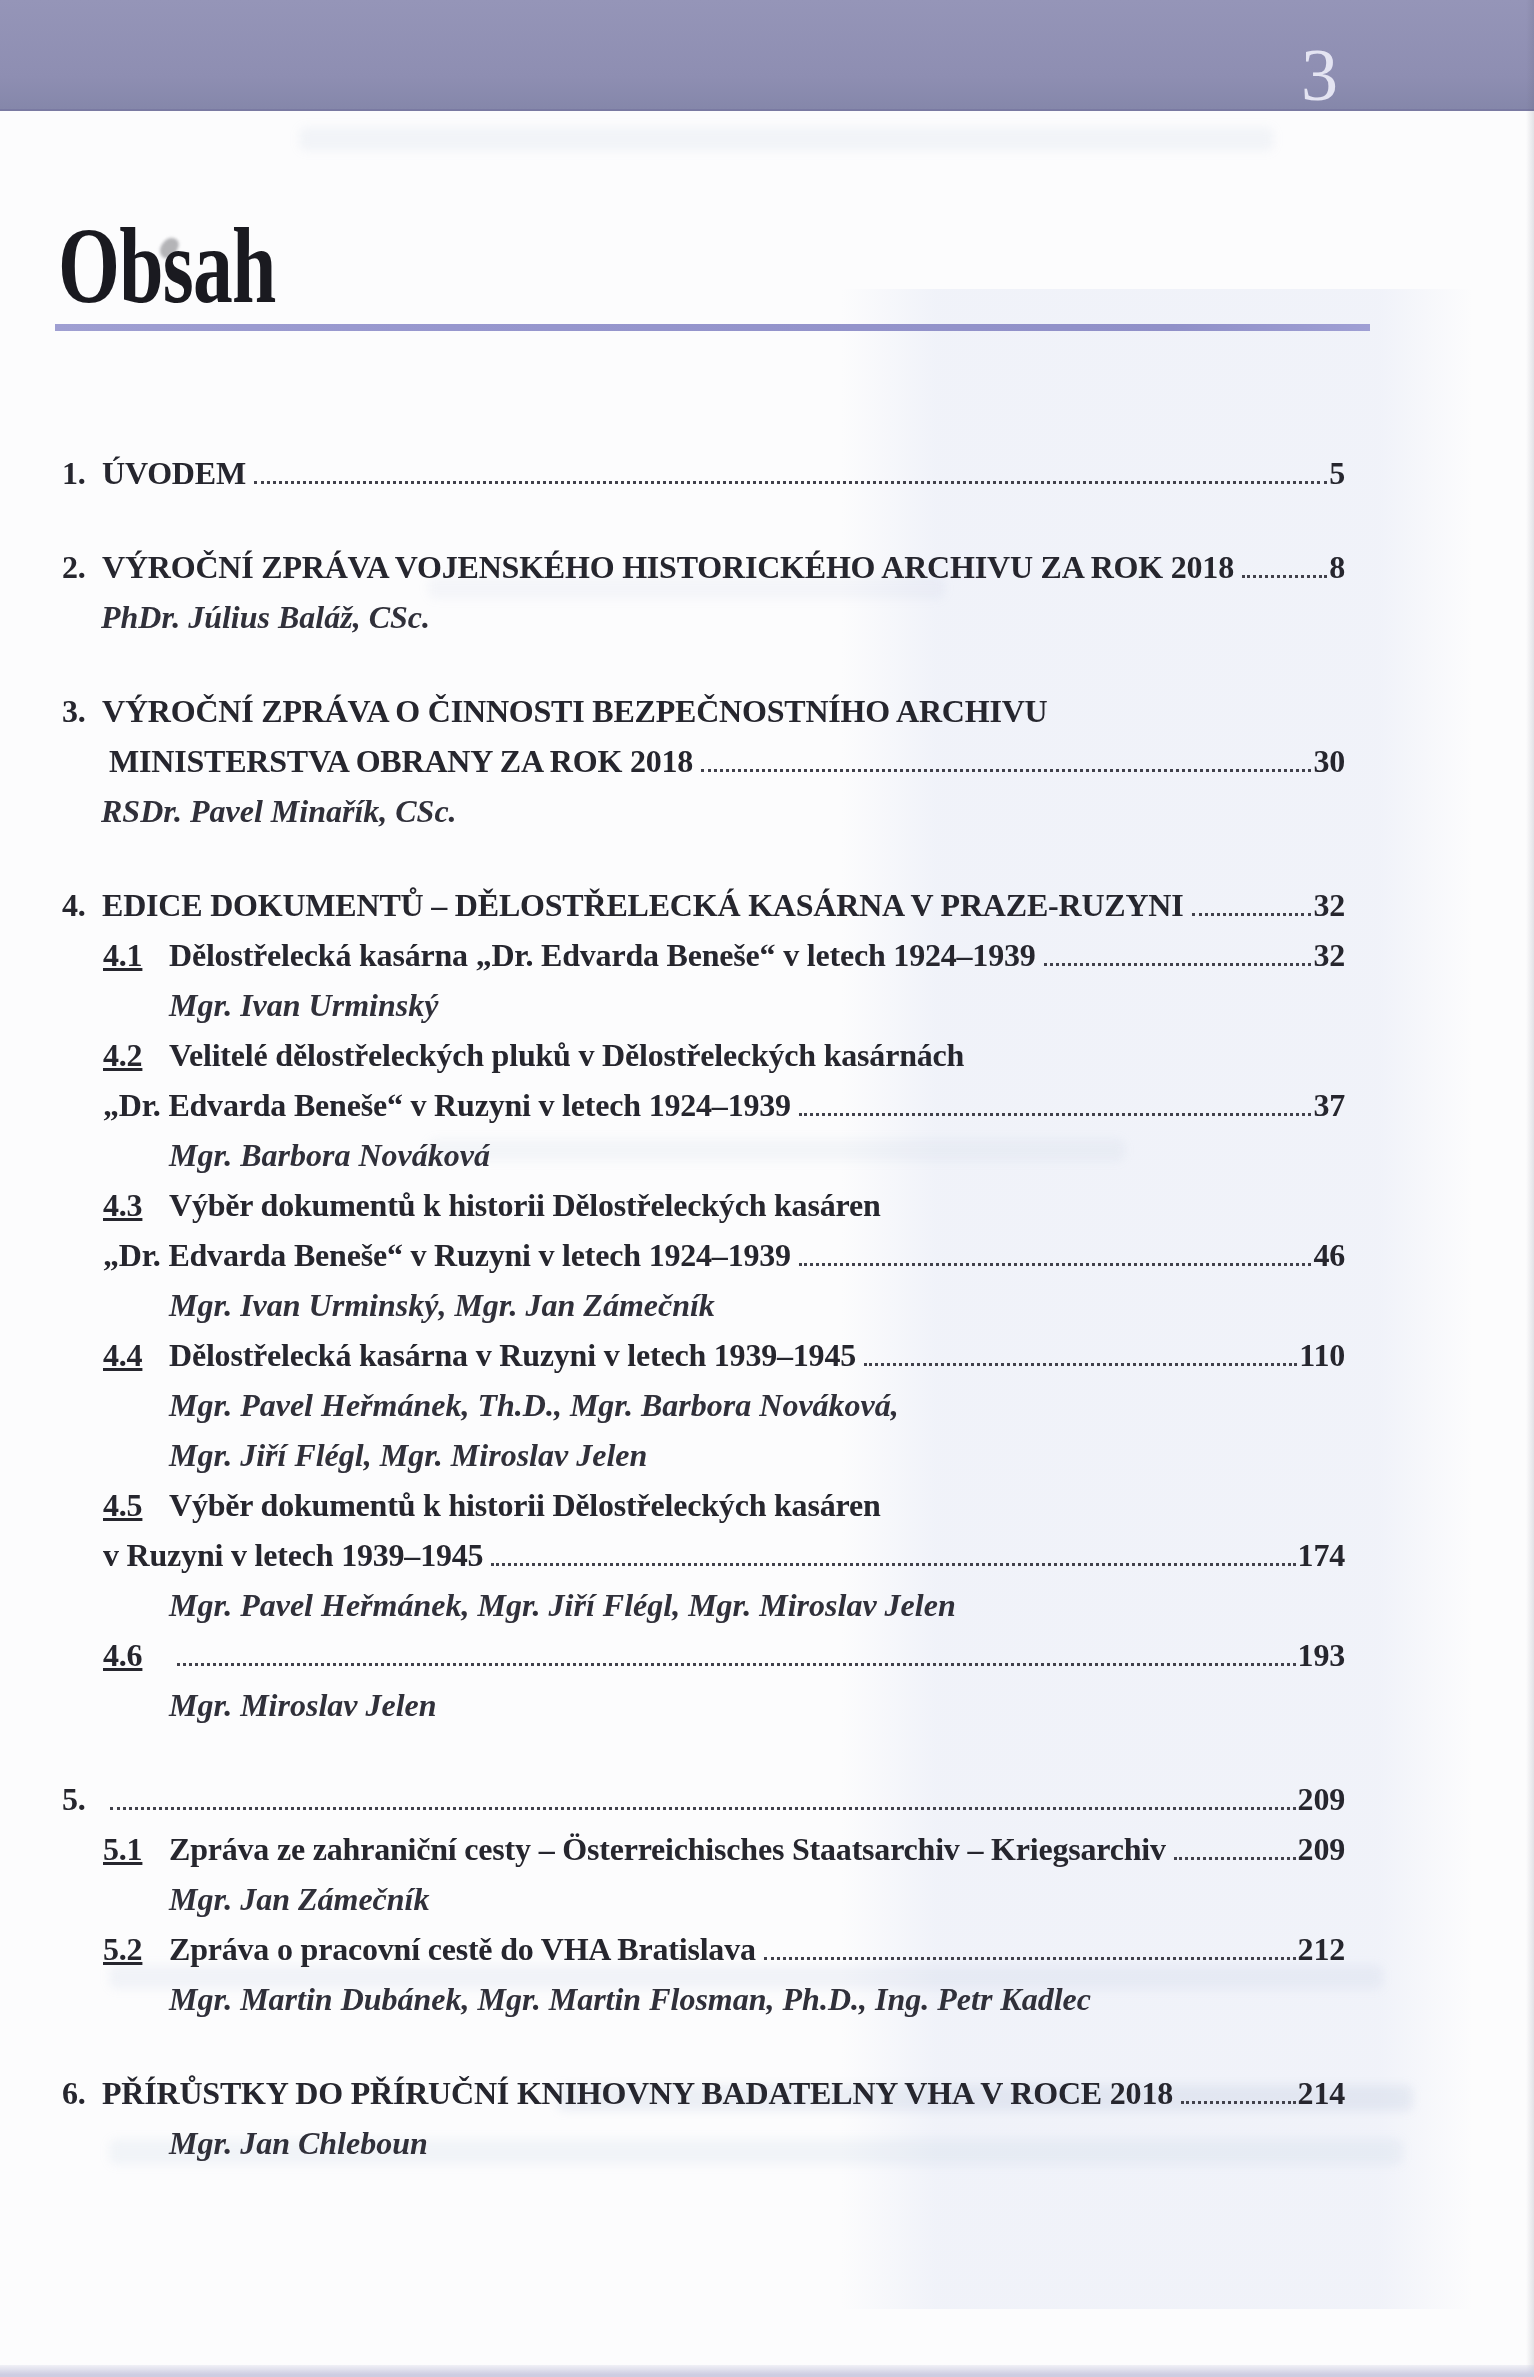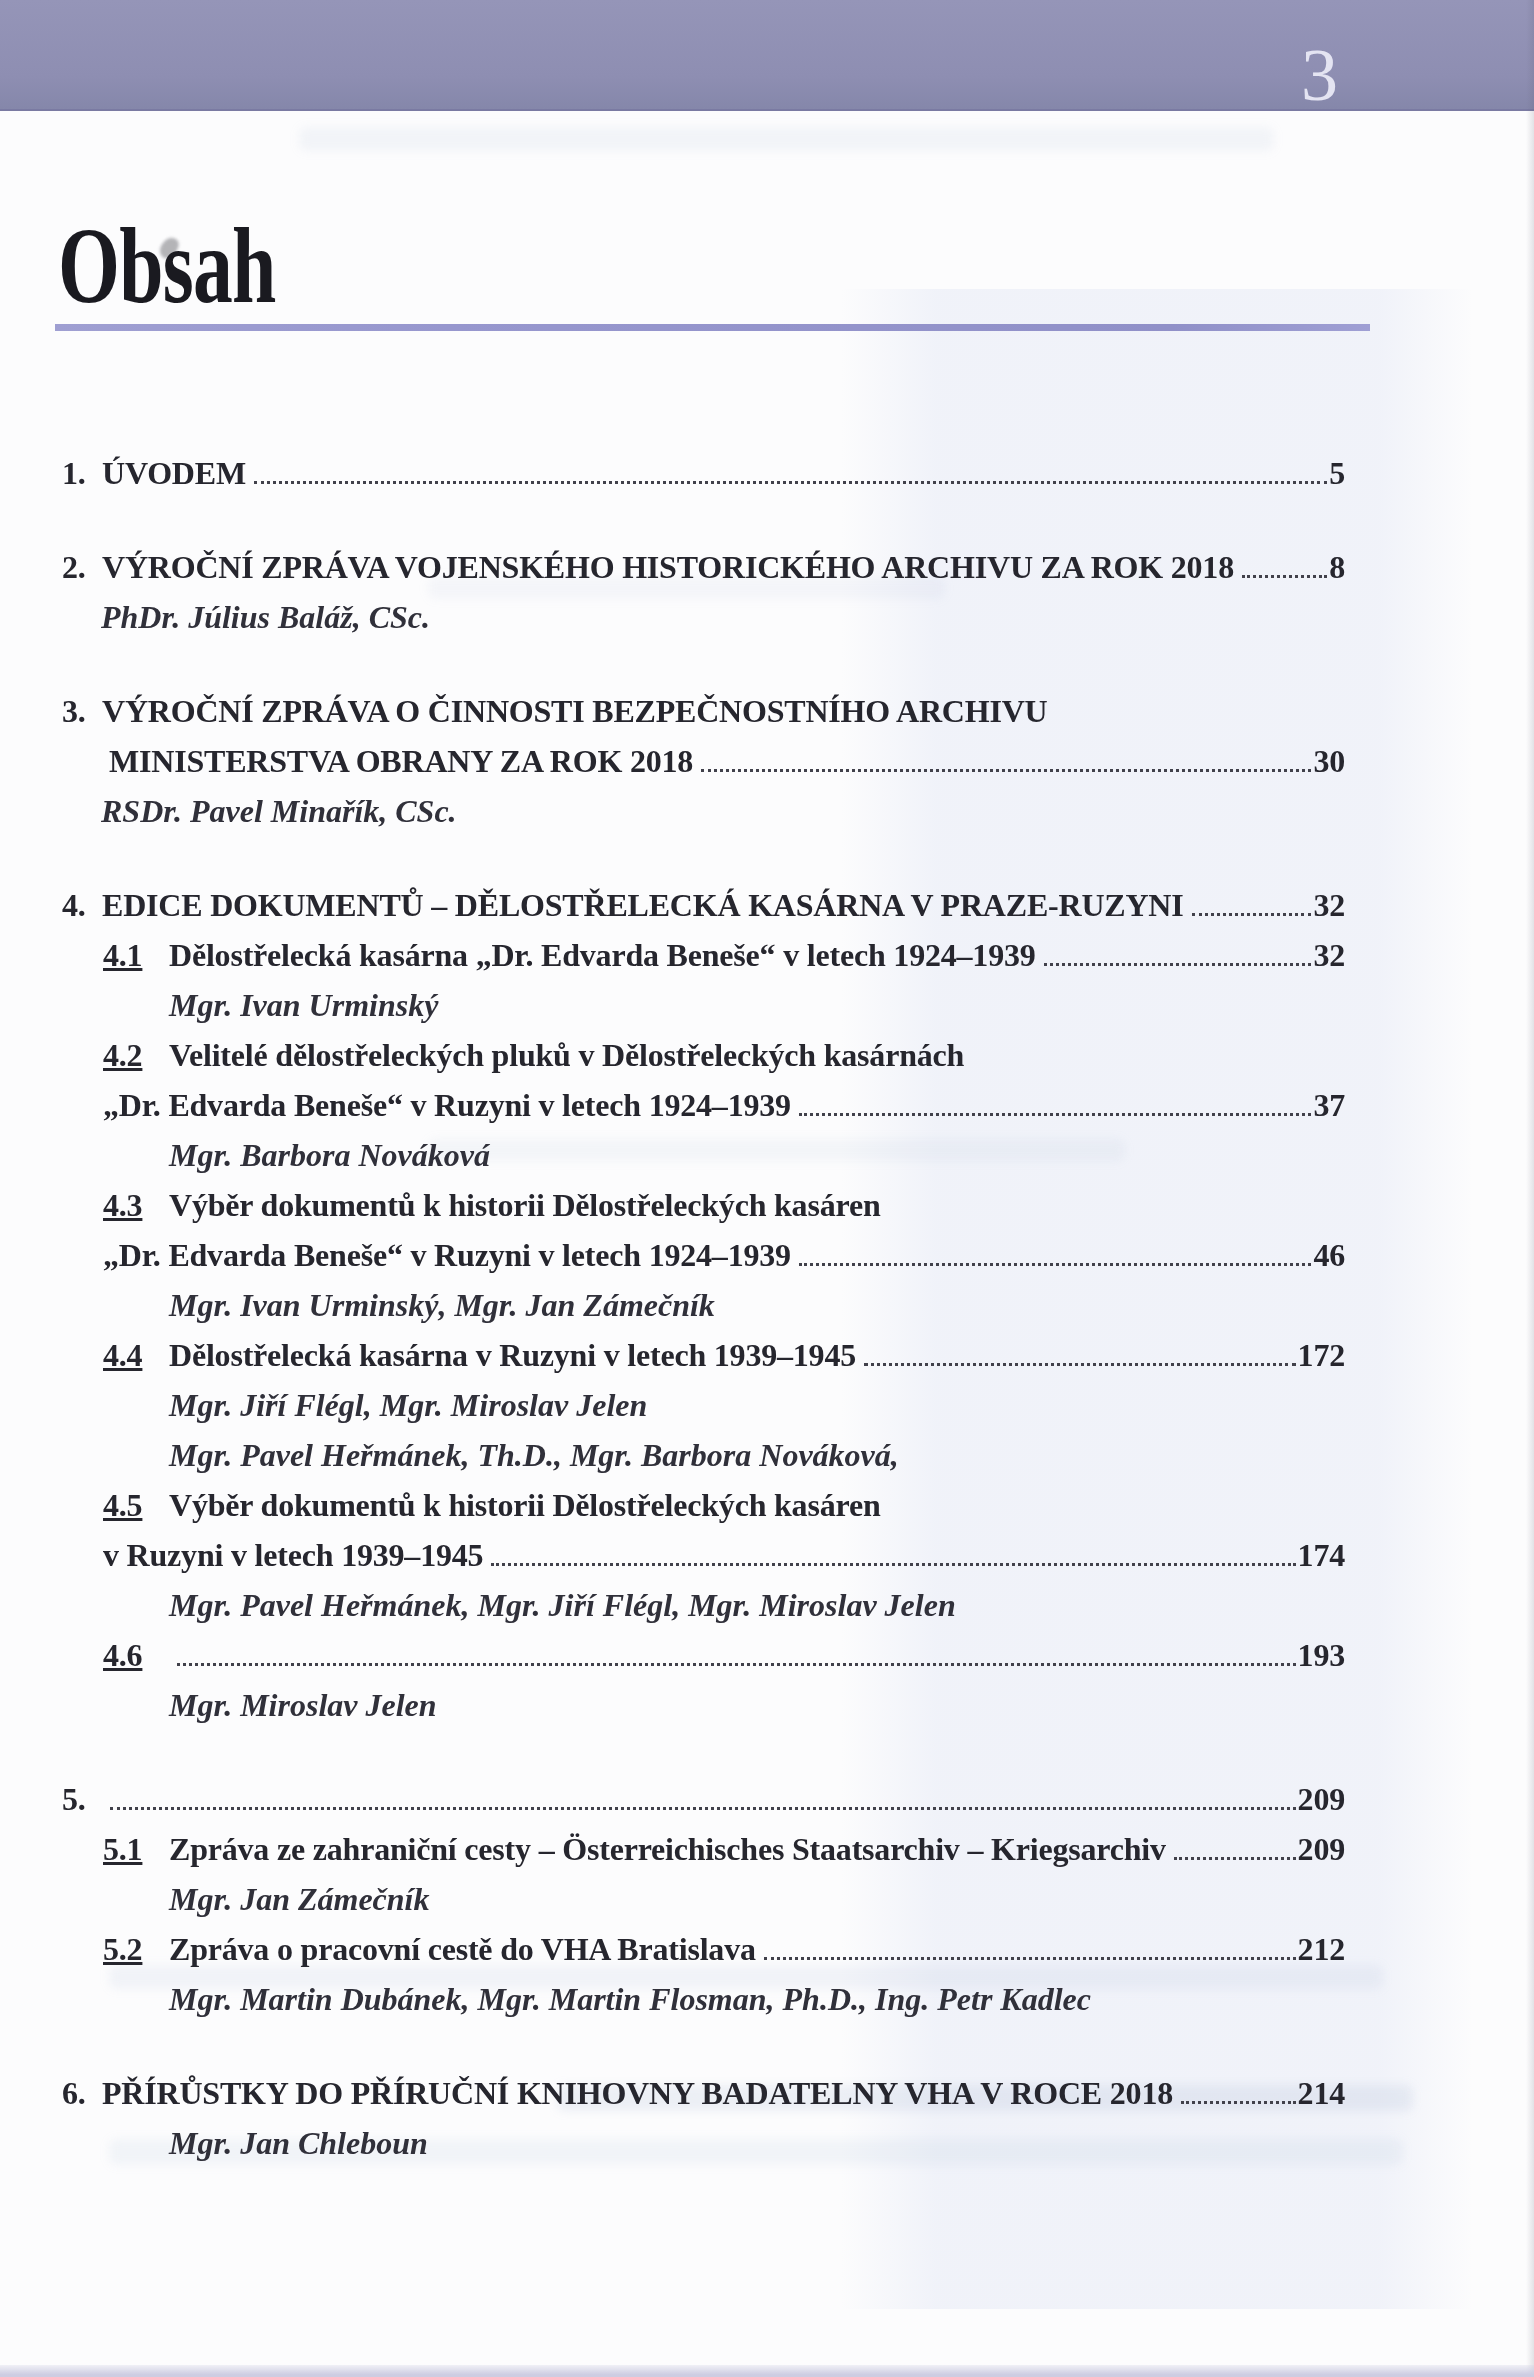--- a/index.html
+++ b/index.html
@@ -175,27 +175,27 @@
         <span class="leader"></span>
         <span class="pg">46</span>
       </div>
       <div class="row author2">
         <span class="text">Mgr. Ivan Urminský, Mgr. Jan Zámečník</span>
       </div>
       <div class="row sub">
         <span class="num">4.4</span>
         <span class="text">Dělostřelecká kasárna v Ruzyni v letech 1939–1945</span>
         <span class="leader"></span>
-        <span class="pg">172</span>
+        <span class="pg">110</span>
+      </div>
+      <div class="row author2">
+        <span class="text">Mgr. Pavel Heřmánek, Th.D., Mgr. Barbora Nováková,</span>
       </div>
       <div class="row author2">
         <span class="text">Mgr. Jiří Flégl, Mgr. Miroslav Jelen</span>
-      </div>
-      <div class="row author2">
-        <span class="text">Mgr. Pavel Heřmánek, Th.D., Mgr. Barbora Nováková,</span>
       </div>
       <div class="row sub">
         <span class="num">4.5</span>
         <span class="text">Výběr dokumentů k historii Dělostřeleckých kasáren</span>
       </div>
       <div class="row sub-cont">
         <span class="text">v Ruzyni v letech 1939–1945</span>
         <span class="leader"></span>
         <span class="pg">174</span>
       </div>

